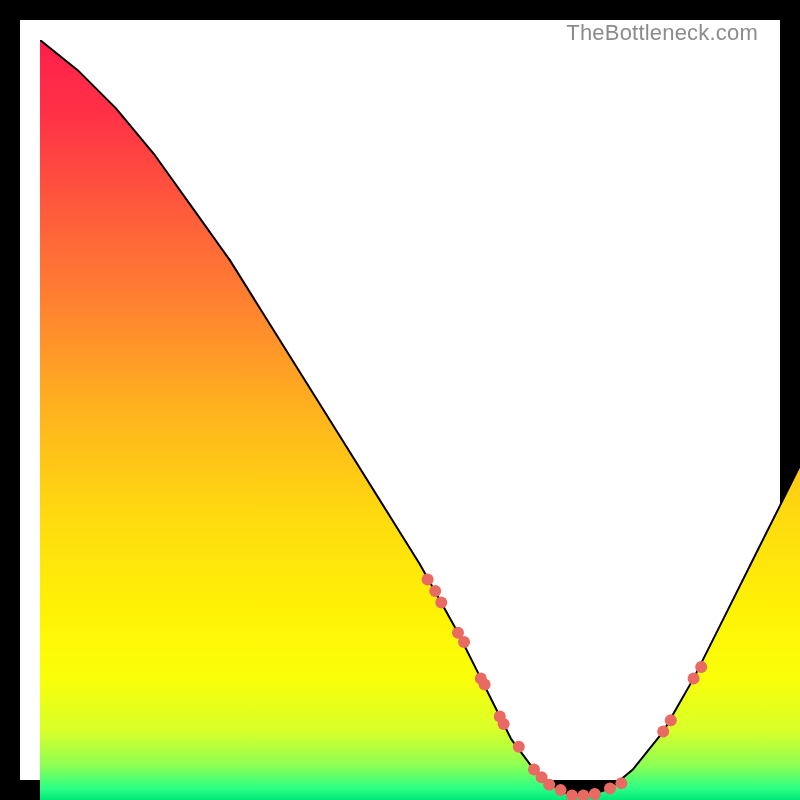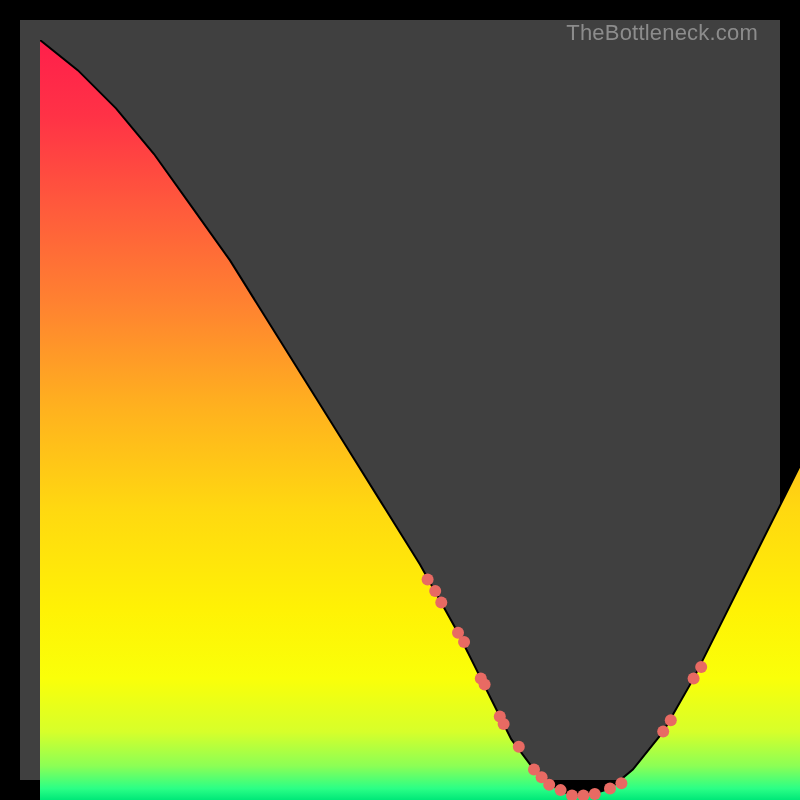--- a/index.html
+++ b/index.html
@@ -10,21 +10,21 @@
     background: #000000;
     overflow: hidden;
     font-family: Arial, Helvetica, sans-serif;
   }
   .frame {
     position: absolute;
     left: 20px;
     top: 20px;
     width: 760px;
     height: 760px;
-    background: #404040;
+    background: #ffffff;
   }
   .plot-area {
     position: absolute;
     left: 20px;
     top: 20px;
     width: 760px;
     height: 760px;
     overflow: hidden;
   }
   .watermark {

